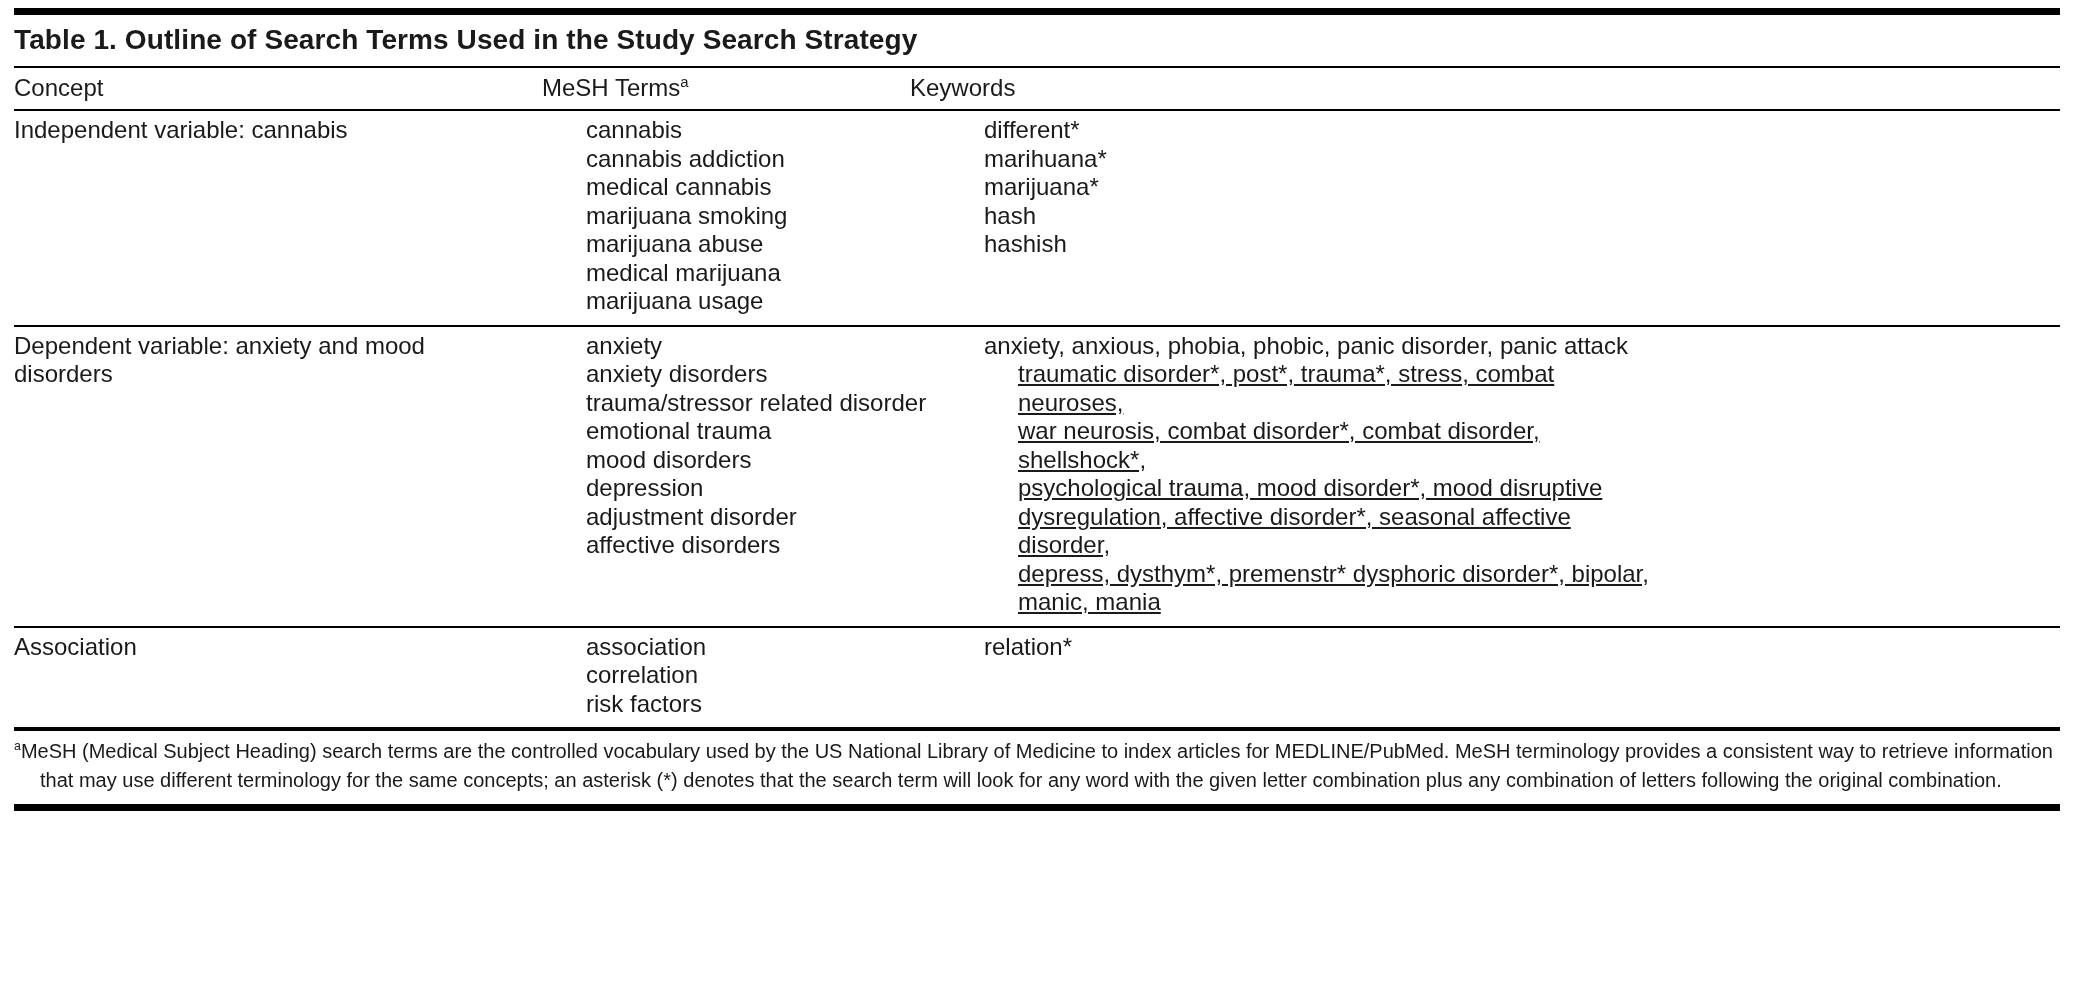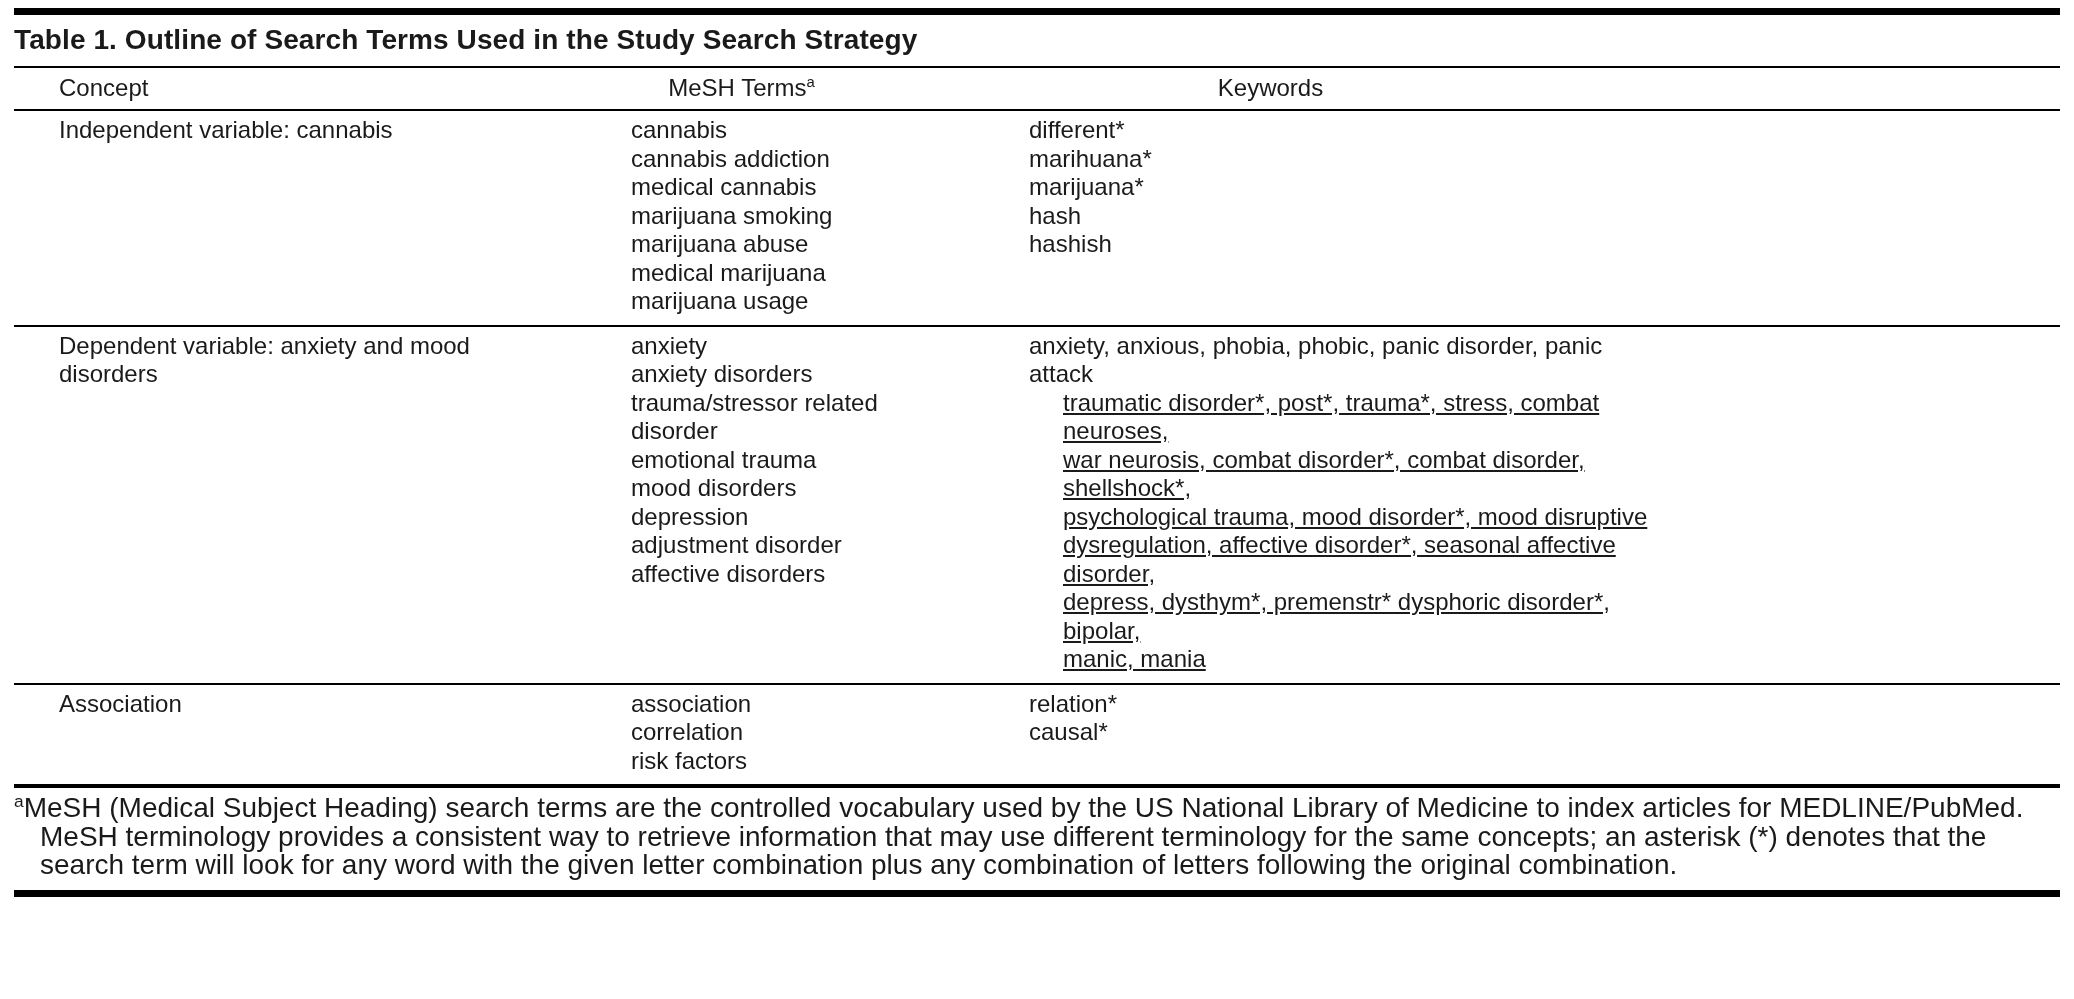--- a/index.html
+++ b/index.html
@@ -38,46 +38,46 @@
     display: grid;
     grid-template-columns: 528px 368px 690px 1fr;
     align-items: start;
   }
 
   .header-row {
     padding: 6px 0 7px 0;
     font-size: 24px;
   }
   .header-row .cell { font-weight: normal; }
-  .cell.center { text-align: center; }
+  .cell.center { text-align: left; }
 
   .body-row {
     padding: 5px 0 9px 0;
     font-size: 24px;
     line-height: 28.5px;
     border-bottom: 2px solid #000000;
     gap: 32px;
   }
   .body-row:last-of-type { border-bottom: none; }
 
-  .cell { padding-right: 14px; margin-left: 45px; }
+  .cell { padding-right: 14px; }
   .mesh-cell { padding-left: 12px; }
   .kw-cell   { padding-left: 10px; }
 
   
   .hang div + div { padding-left: 34px; text-decoration: underline; }
 
   sup {
     font-size: 0.62em;
     vertical-align: super;
     line-height: 0;
   }
 
   .footnote {
-    font-size: 28px;
+    font-size: 20px;
     line-height: 28.5px;
     padding: 6px 4px 10px 0;
     padding-left: 26px;
     text-indent: -26px;
   }
 </style>
 </head>
 <body>
 
 <div class="page">
@@ -144,21 +144,20 @@
 
   <div class="grid body-row">
     <div class="cell">Association</div>
     <div class="cell mesh-cell">
         <div>association</div>
         <div>correlation</div>
         <div>risk factors</div>
       </div>
     <div class="cell kw-cell">
         <div>relation*</div>
-        <div>causal*</div>
       </div>
     <div class="cell"></div>
   </div>
 
   <div class="rule thin"></div>
 
   <div class="footnote"><sup>a</sup><span>MeSH (Medical Subject Heading) search terms are the controlled vocabulary used by the US National Library of Medicine to index articles for MEDLINE/PubMed. MeSH terminology provides a consistent way to retrieve information that may use different terminology for the same concepts; an asterisk (*) denotes that the search term will look for any word with the given letter combination plus any combination of letters following the original combination.</span></div>
 
   <div class="rule thick"></div>
 

